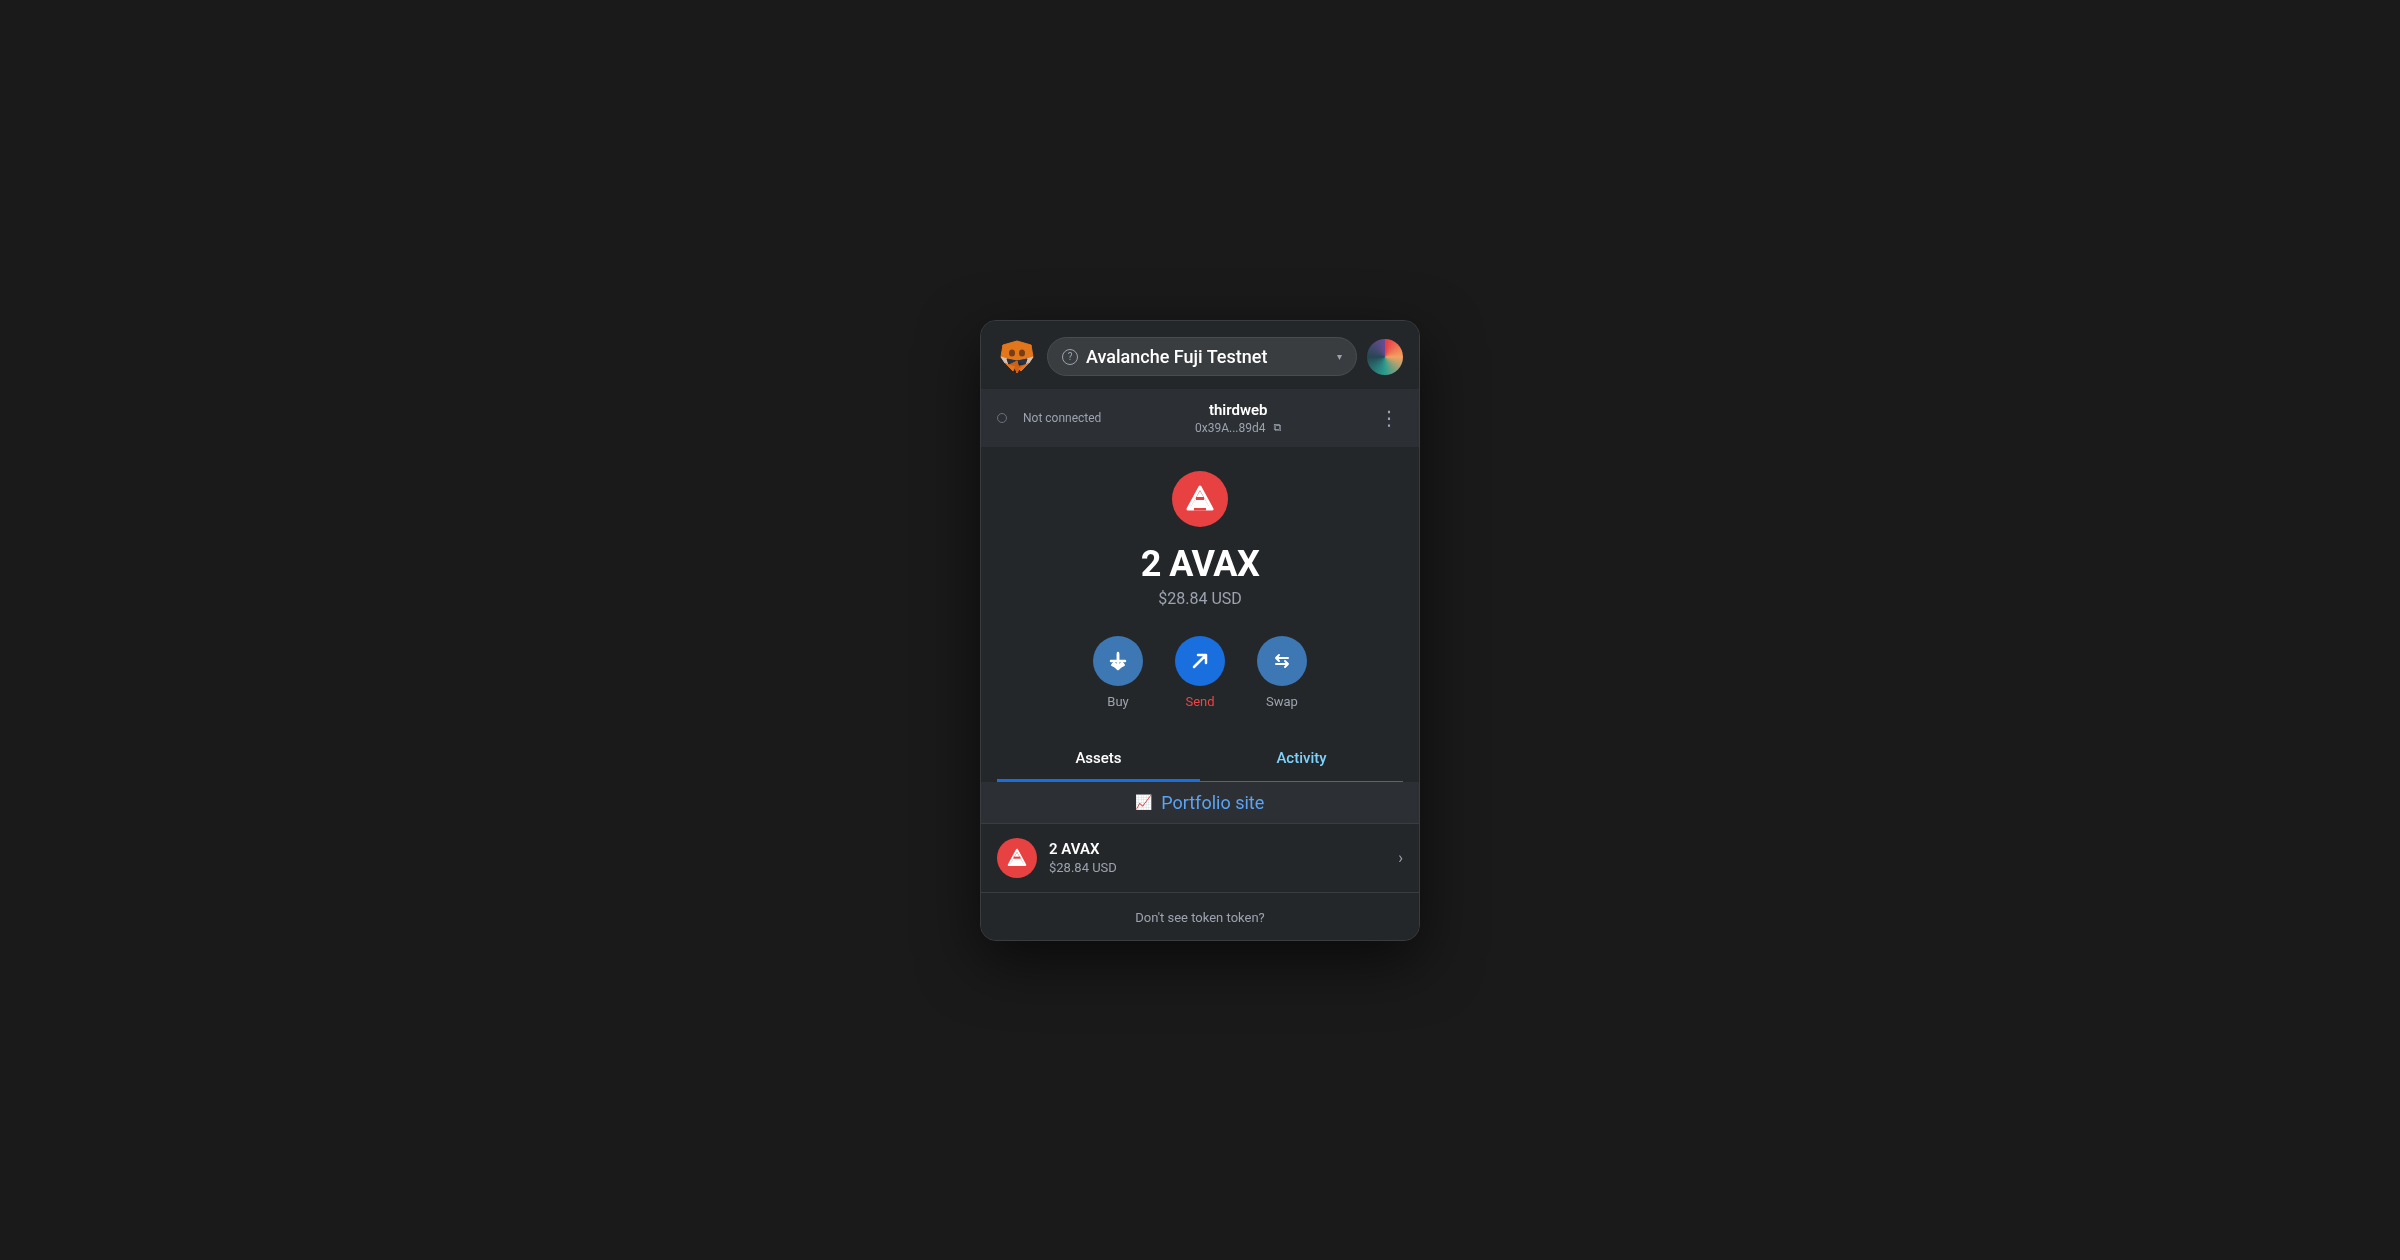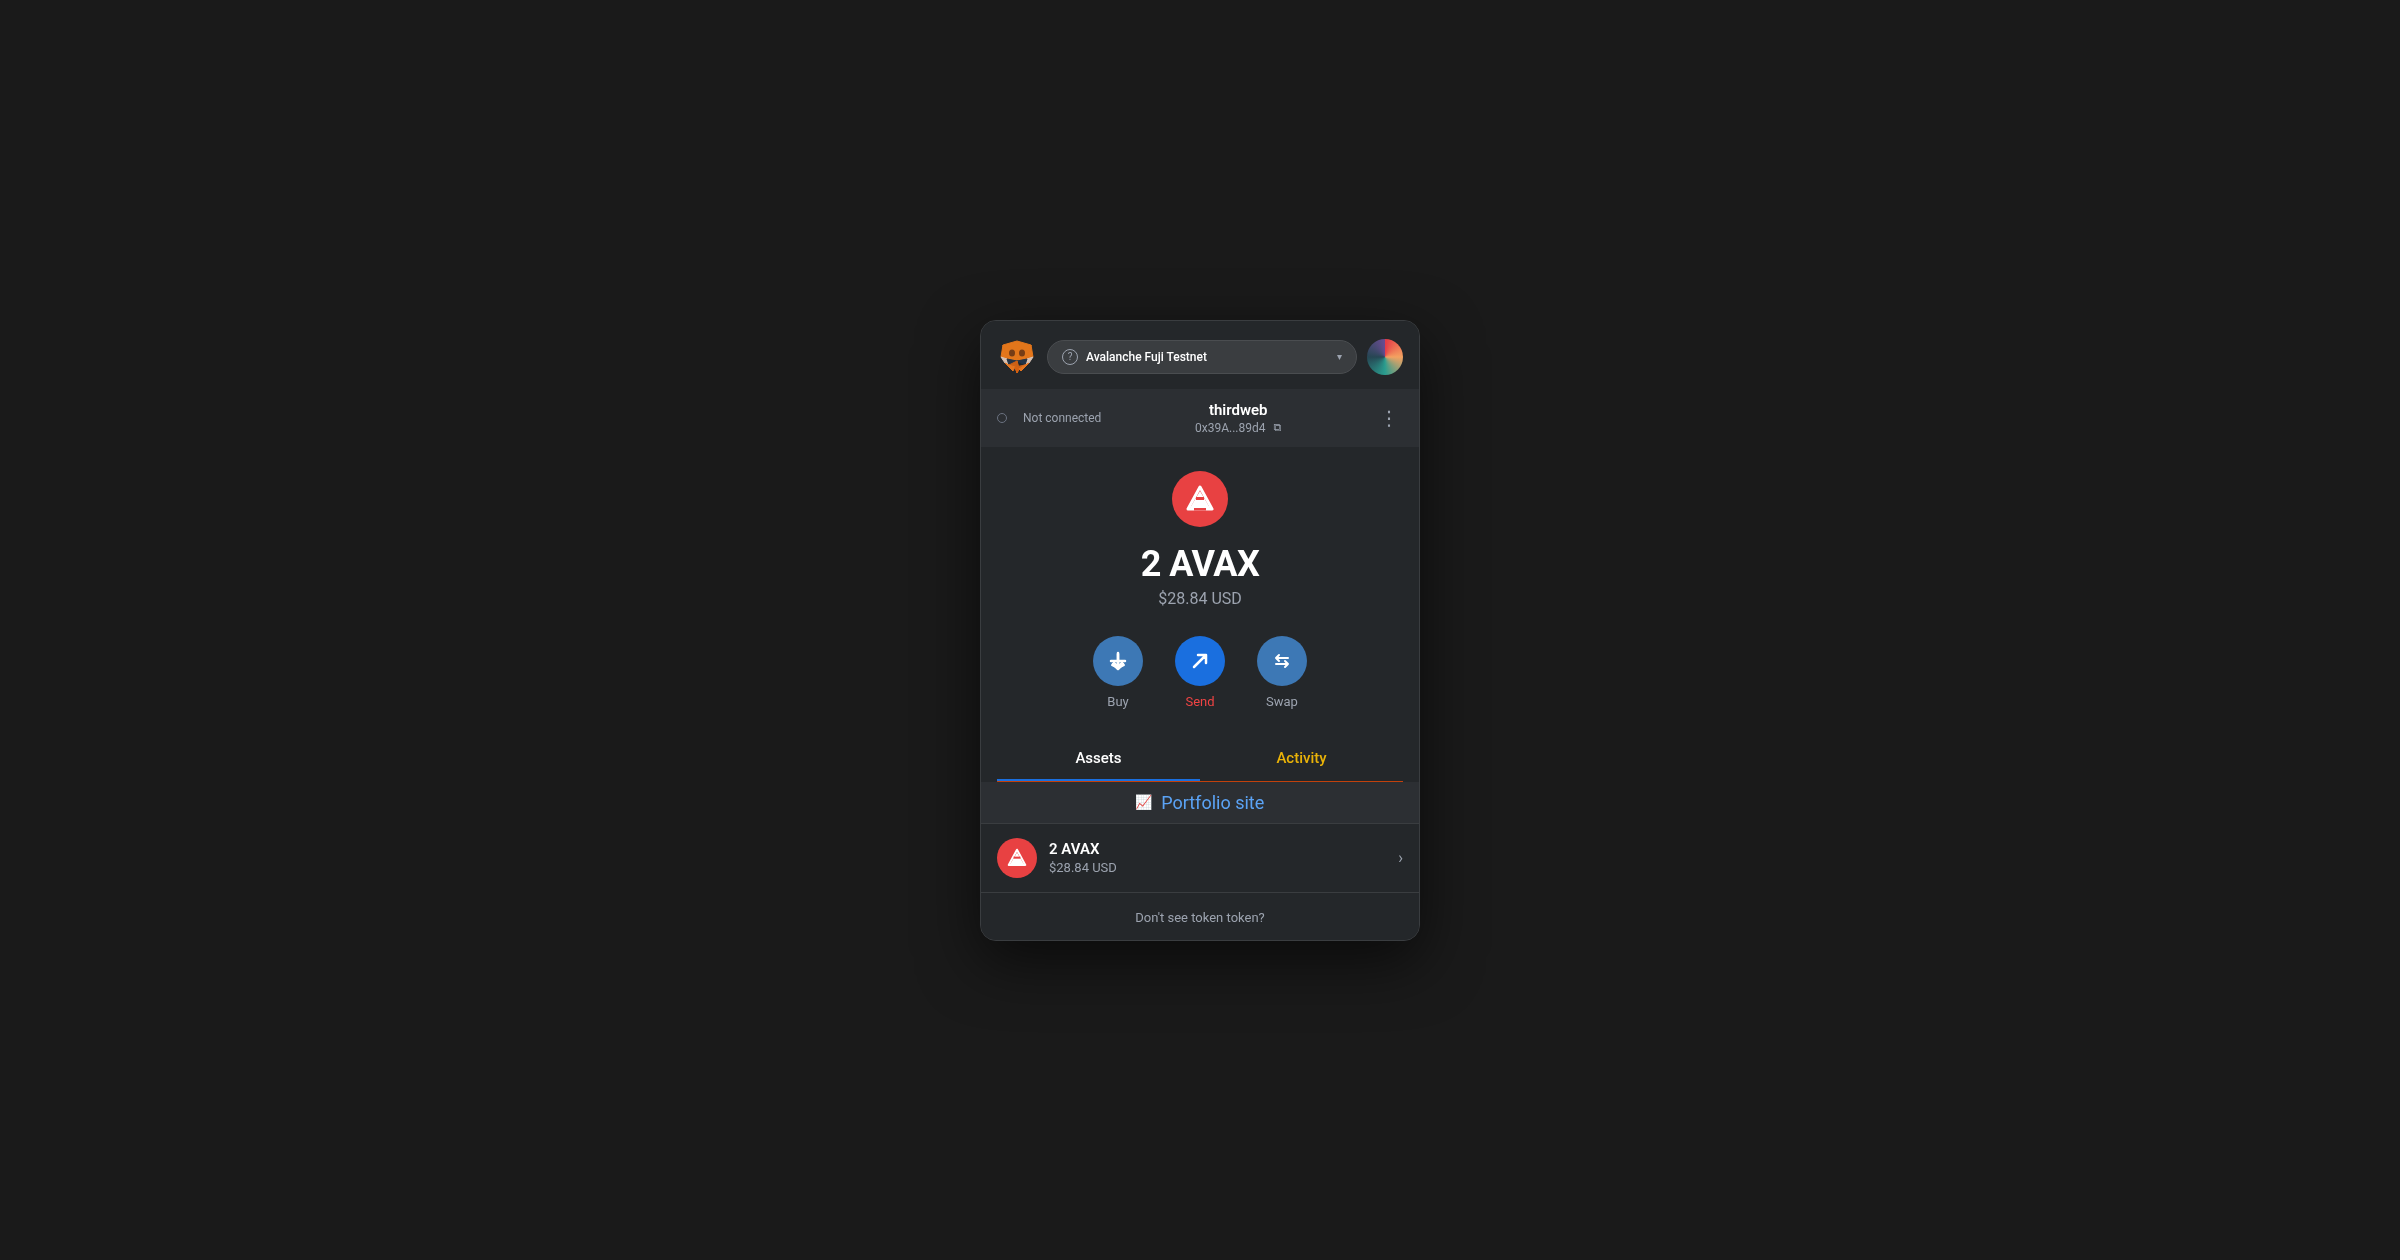--- a/index.html
+++ b/index.html
@@ -59,21 +59,21 @@
       display: flex;
       align-items: center;
       justify-content: center;
       color: #9ca3af;
       font-size: 10px;
       flex-shrink: 0;
     }
 
     .network-name {
       color: #ffffff;
-      font-size: 12px;
+      font-size: 18px;
       font-weight: 500;
       flex: 1;
     }
 
     .network-chevron {
       color: #9ca3af;
       font-size: 10px;
     }
 
     .global-menu-icon {
@@ -240,21 +240,21 @@
       border-bottom: 1px solid #c2410c;
     }
 
     .tab {
       flex: 1;
       text-align: center;
       padding: 12px;
       font-size: 15px;
       font-weight: 500;
       cursor: pointer;
-      color: #eab308;
+      color: #7dd3fc;
       border-bottom: 2px solid transparent;
     }
 
     .tab.active {
       color: #ffffff;
       border-bottom: 2px solid #1a6fdf;
     }
 
     
     .portfolio-bar {

